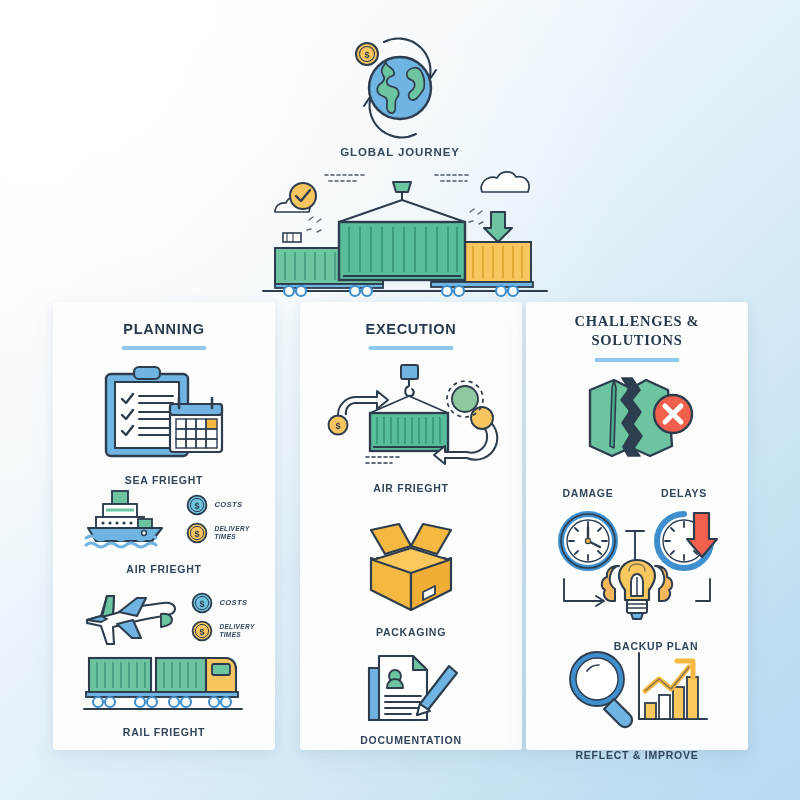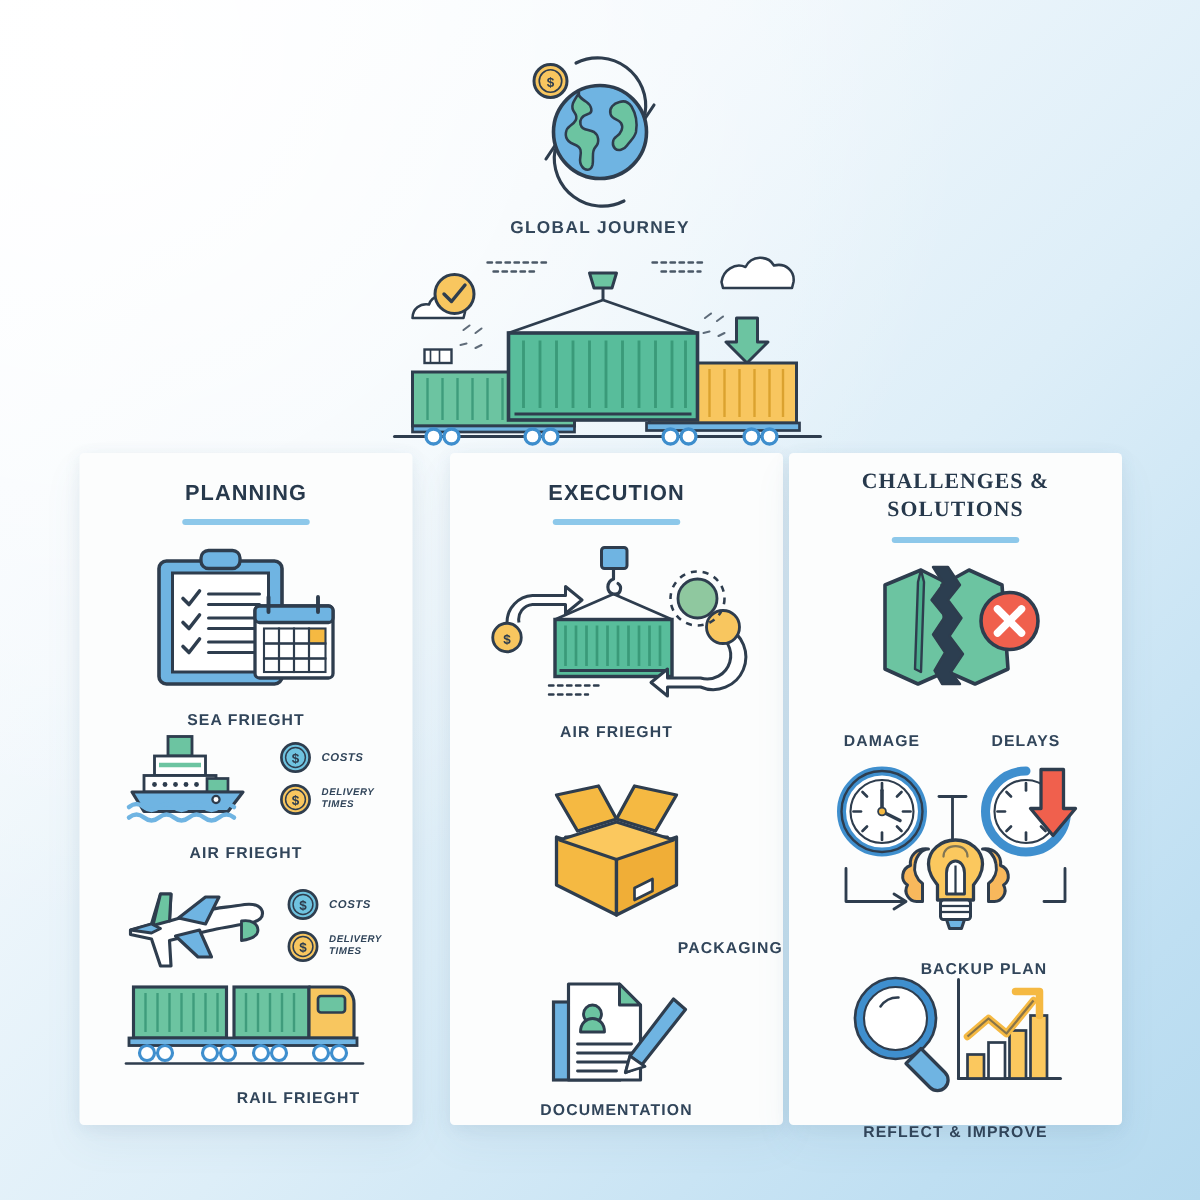--- a/index.html
+++ b/index.html
@@ -370,21 +370,21 @@
               <circle cx="56" cy="50" r="5"></circle>
                 <circle cx="68" cy="50" r="5"></circle>
               <circle cx="90" cy="50" r="5"></circle>
                 <circle cx="102" cy="50" r="5"></circle>
               <circle cx="130" cy="50" r="5"></circle>
                 <circle cx="142" cy="50" r="5"></circle>
             </g>
             <line x1="0" y1="57" x2="158" y2="57" stroke="#2e3d4e" stroke-width="1.8" stroke-linecap="round"></line>
           </svg>
         </div>
-        <div class="item-label" style="margin-top:12px;padding-left:35px;">RAIL FRIEGHT</div>
+        <div class="item-label" style="margin-top:12px;">RAIL FRIEGHT</div>
       </div>
     </div>
 
     <div class="card c2">
       <div class="card-title">EXECUTION</div>
       <div class="rule"></div>
 
       <div class="item" style="top:62px;">
         <div class="item-art" style="height:110px;">
           <svg width="178" height="112" viewBox="0 0 178 112">
@@ -434,21 +434,21 @@
           <svg width="120" height="96" viewBox="0 0 120 96">
             <path d="M34 34 l-14 -24 l28 -6 l12 22 z" fill="#f5b942" stroke="#2e3d4e" stroke-width="2.2" stroke-linejoin="round"></path>
             <path d="M86 34 l14 -24 l-28 -6 l-12 22 z" fill="#f5b942" stroke="#2e3d4e" stroke-width="2.2" stroke-linejoin="round"></path>
             <path d="M60 44 c-9 -6 -16 -3 -22 2 c-6 4 -9 1 -12 -2 l0 -6 l68 0 l0 6 c-5 5 -10 6 -16 2 c-7 -4 -12 -5 -18 -2z" fill="#6cc4a1" stroke="#2e3d4e" stroke-width="2" stroke-linejoin="round"></path>
             <path d="M20 38 l40 14 l0 38 l-40 -20 z" fill="#f5b942" stroke="#2e3d4e" stroke-width="2.2" stroke-linejoin="round"></path>
             <path d="M100 38 l-40 14 l0 38 l40 -20 z" fill="#f0ae37" stroke="#2e3d4e" stroke-width="2.2" stroke-linejoin="round"></path>
             <path d="M72 72 l12 -6 l0 8 l-12 6 z" fill="#ffffff" stroke="#2e3d4e" stroke-width="1.8" stroke-linejoin="round"></path>
             <path d="M22 40 l38 13 l38 -13 l-38 -12 z" fill="#fbc85e" stroke="#2e3d4e" stroke-width="2" stroke-linejoin="round"></path>
           </svg>
         </div>
-        <div class="item-label" style="margin-top:10px;text-align:right;">PACKAGING</div>
+        <div class="item-label" style="margin-top:10px;">PACKAGING</div>
       </div>
 
       <div class="item" style="top:352px;">
         <div class="item-art" style="height:68px;">
           <svg width="108" height="68" viewBox="0 0 108 68">
             <rect x="12" y="14" width="44" height="52" fill="#6fb4e2" stroke="#2e3d4e" stroke-width="2.1"></rect>
             <path d="M22 2 h34 l14 14 v50 h-48 z" fill="#ffffff" stroke="#2e3d4e" stroke-width="2.1" stroke-linejoin="round"></path>
             <path d="M56 2 l14 14 h-14 z" fill="#6cc4a1" stroke="#2e3d4e" stroke-width="2" stroke-linejoin="round"></path>
             <circle cx="38" cy="22" r="6" fill="#6cc4a1" stroke="#2e3d4e" stroke-width="1.9"></circle>
             <path d="M30 34 c0 -6 4 -9 8 -9 c4 0 8 3 8 9 z" fill="#6cc4a1" stroke="#2e3d4e" stroke-width="1.9" stroke-linejoin="round"></path>

